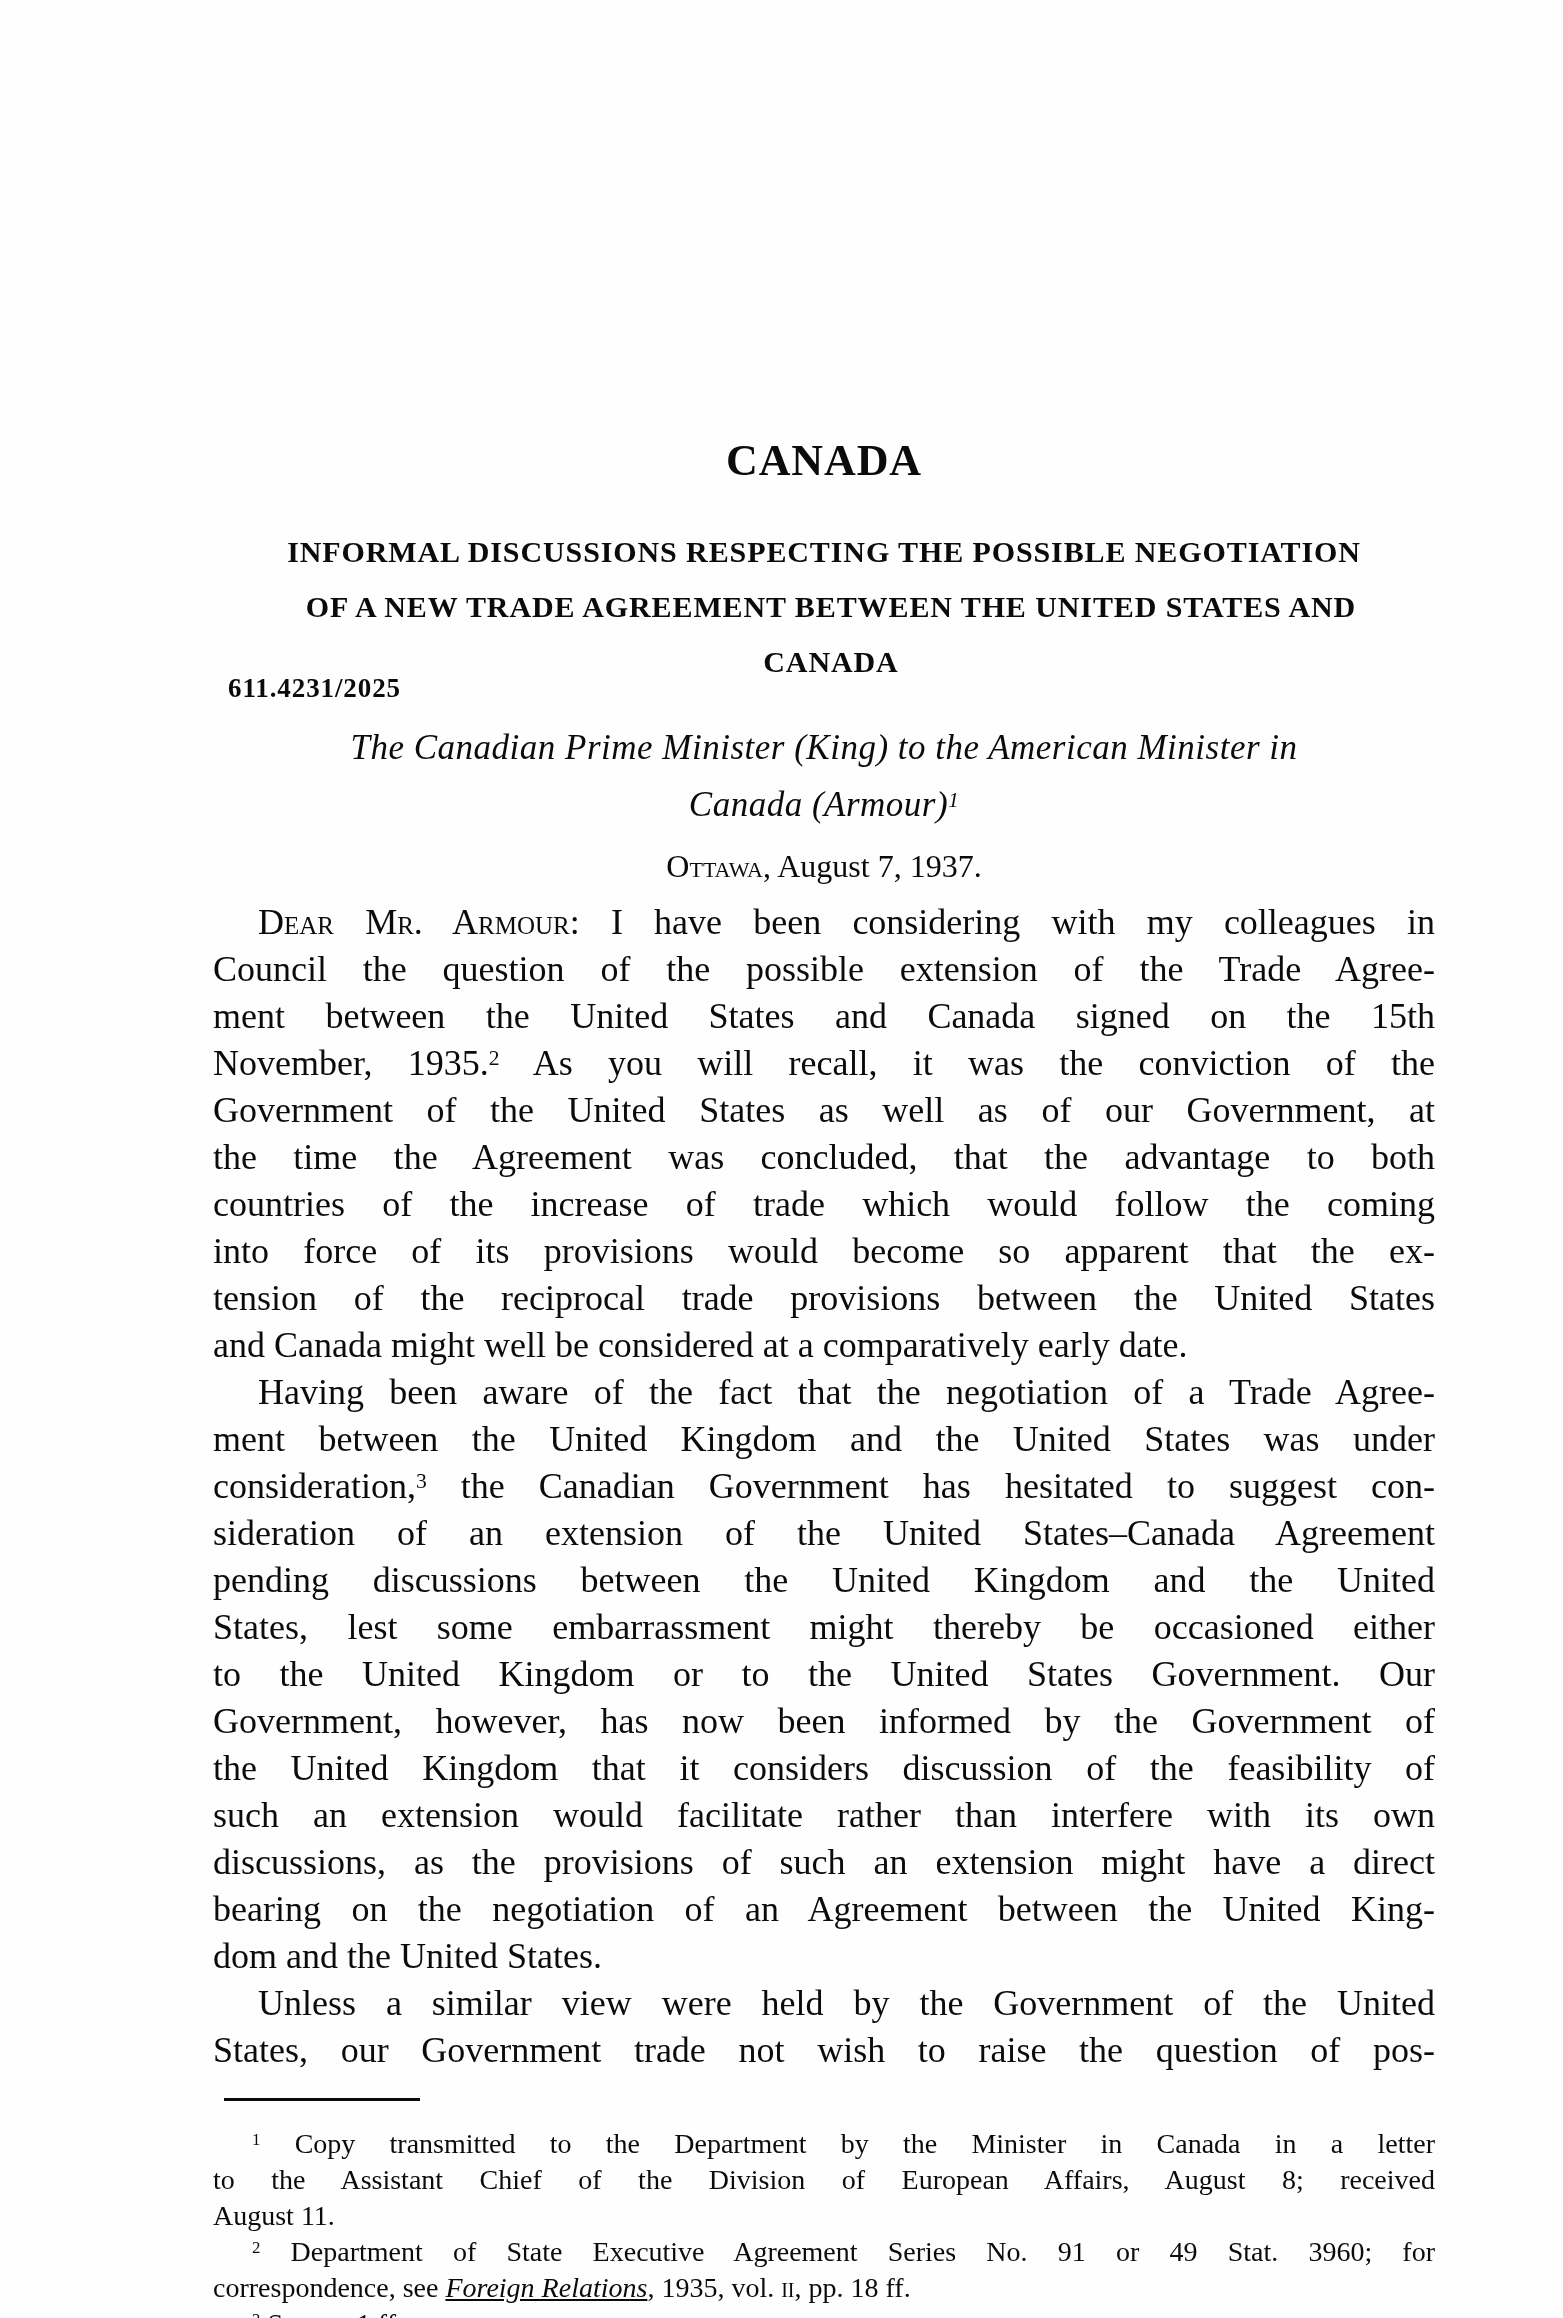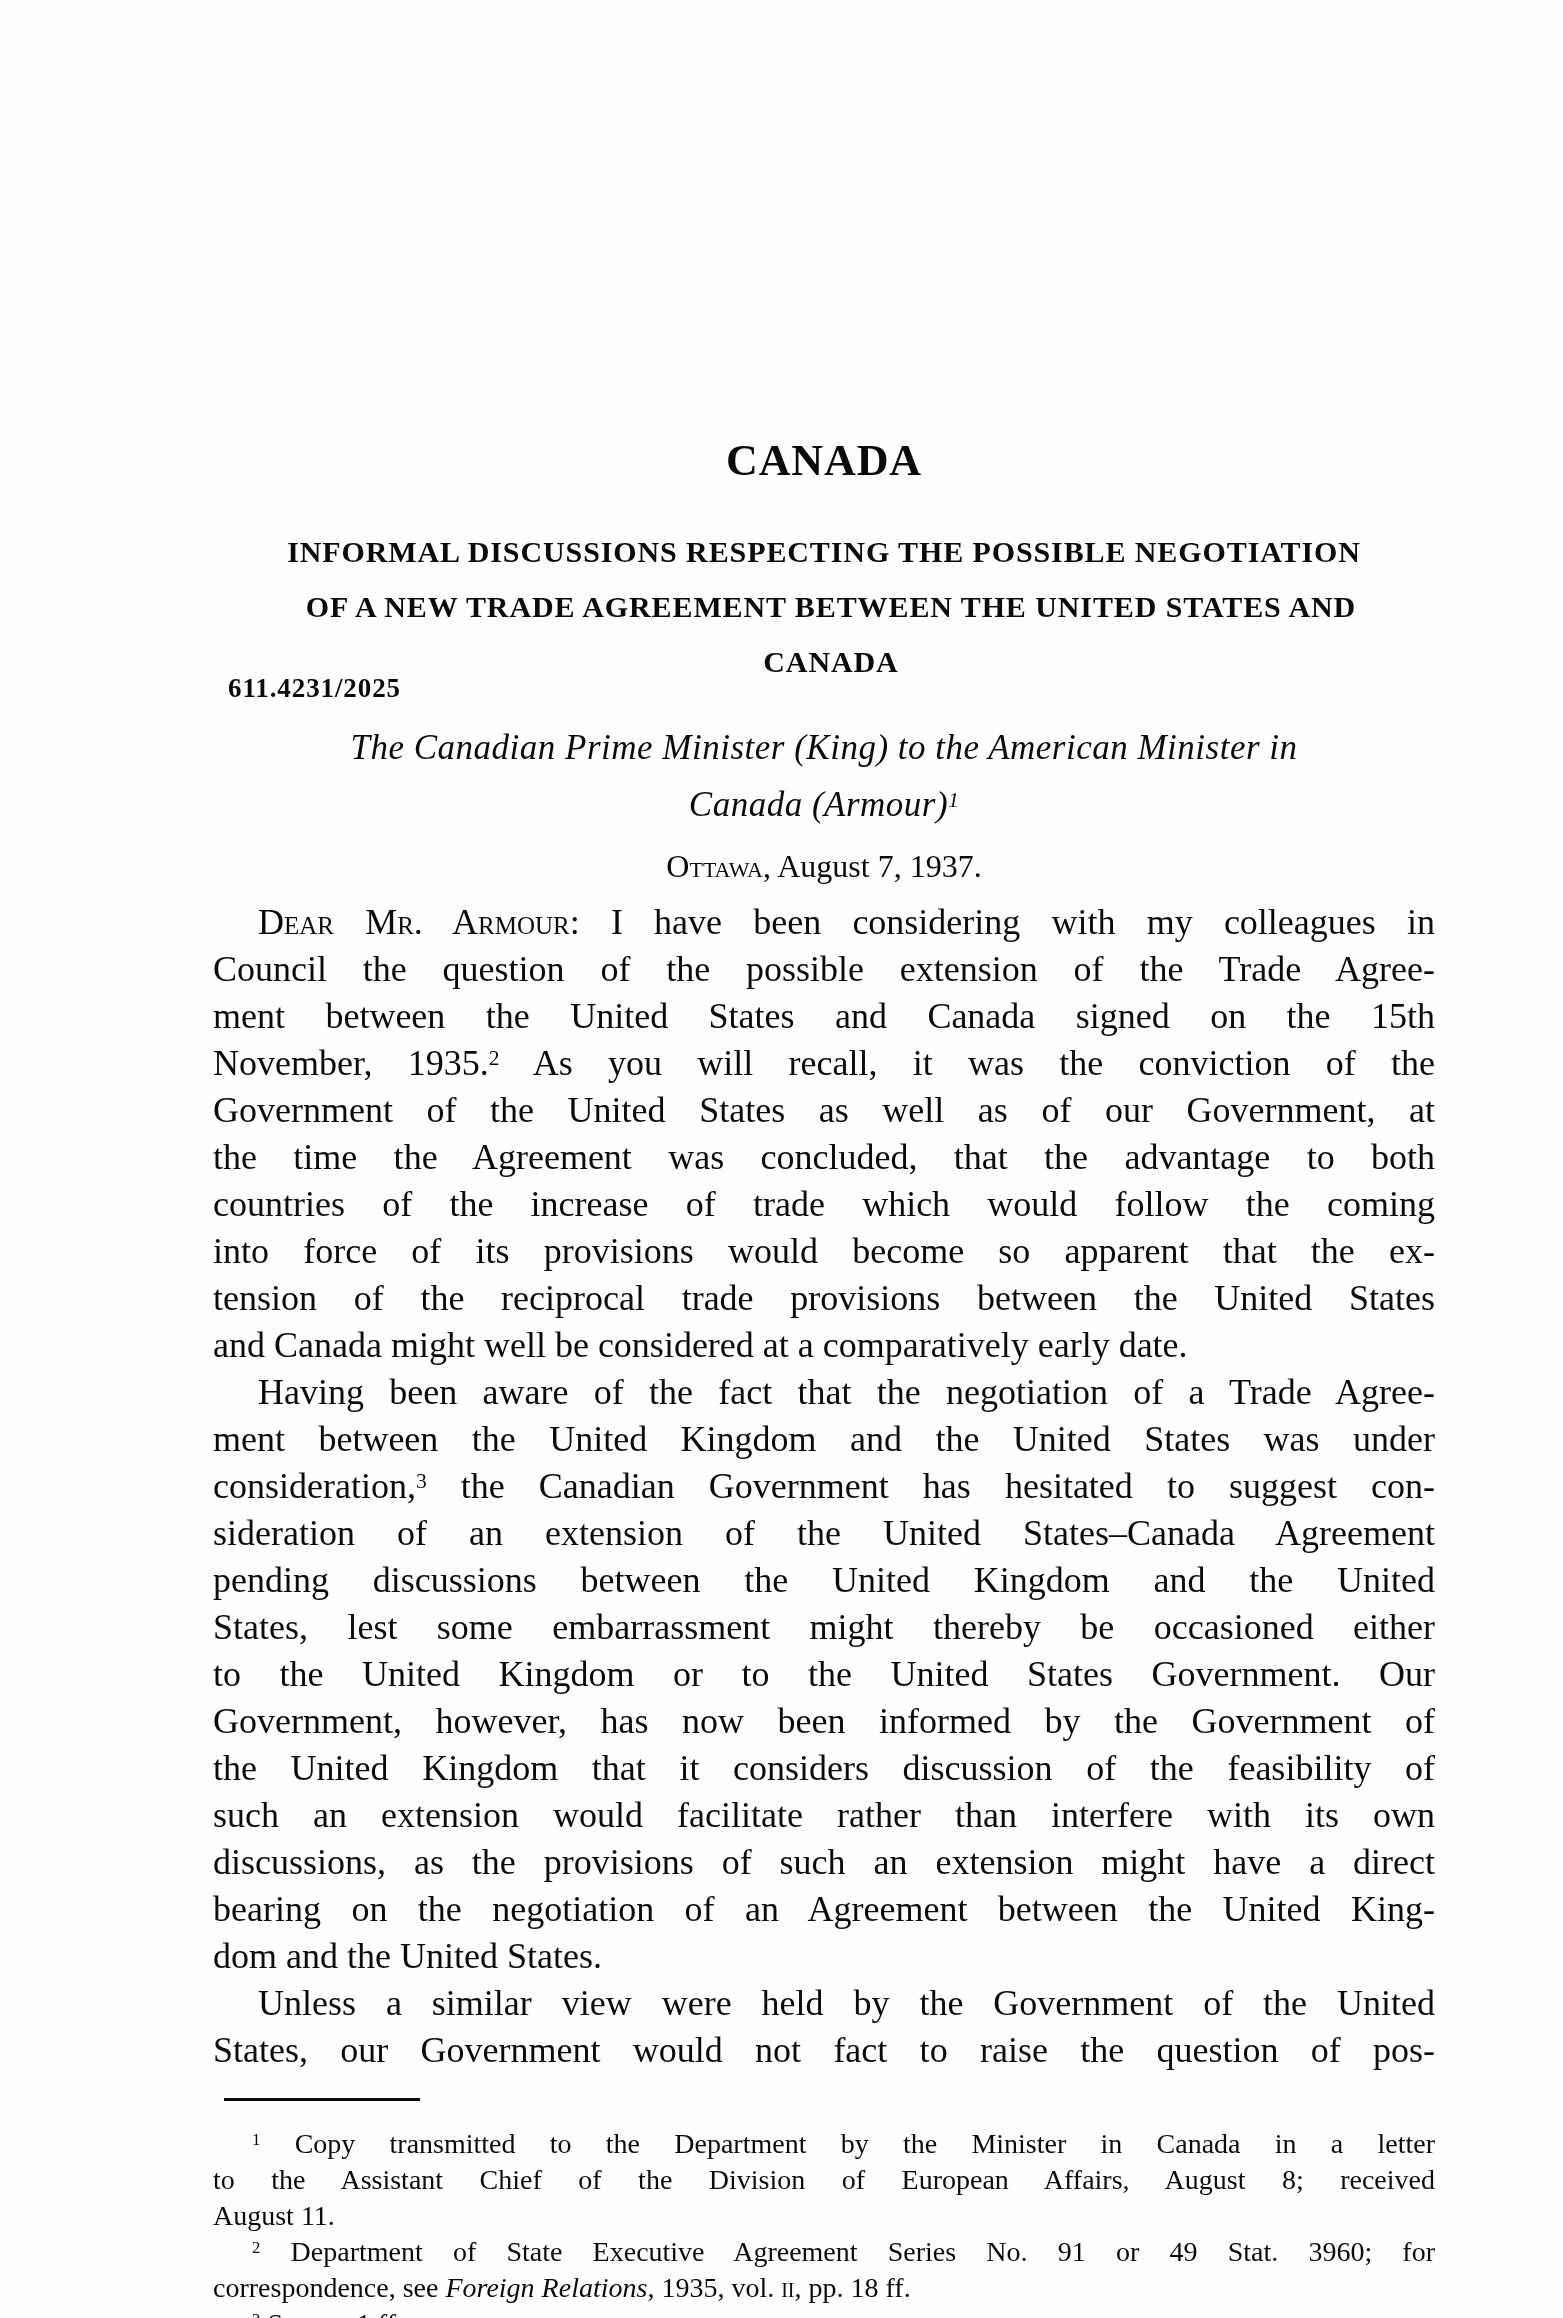--- a/index.html
+++ b/index.html
@@ -89,21 +89,21 @@
   }
   .line {
     text-align: justify;
     text-align-last: left;
     white-space: normal;
   }
   .line.jl { text-align-last: justify; }
   .body-block .line.ind { text-indent: 45px; }
   .footnotes .line.ind { text-indent: 39px; }
   .sc { font-variant: small-caps; }
-  .it { font-style: italic; }
+  .it { font-style: italic; text-decoration: underline; }
   .sup {
     font-size: 60%;
     position: relative;
     top: -0.45em;
     line-height: 0;
   }
   .fn-rule {
     position: absolute;
     top: 2098px;
     left: 11px;
@@ -158,21 +158,21 @@
           <div class="line jl"><span>to the United Kingdom or to the United States Government. Our</span></div>
           <div class="line jl"><span>Government, however, has now been informed by the Government of</span></div>
           <div class="line jl"><span>the United Kingdom that it considers discussion of the feasibility of</span></div>
           <div class="line jl"><span>such an extension would facilitate rather than interfere with its own</span></div>
           <div class="line jl"><span>discussions, as the provisions of such an extension might have a direct</span></div>
           <div class="line jl"><span>bearing on the negotiation of an Agreement between the United King-</span></div>
           <div class="line"><span>dom and the United States.</span></div>
         </div>
         <div>
           <div class="line jl ind"><span>Unless a similar view were held by the Government of the United</span></div>
-          <div class="line jl"><span>States, our Government would not fact to raise the question of pos-</span></div>
+          <div class="line jl"><span>States, our Government trade not wish to raise the question of pos-</span></div>
         </div>
       </div>
 
     <div class="fn-rule"></div>
 
     <div class="footnotes" id="footnotes">
         <div>
           <div class="line jl ind"><span class="sup">1</span><span> Copy transmitted to the Department by the Minister in Canada in a letter</span></div>
           <div class="line jl"><span>to the Assistant Chief of the Division of European Affairs, August 8; received</span></div>
           <div class="line"><span>August 11.</span></div>

